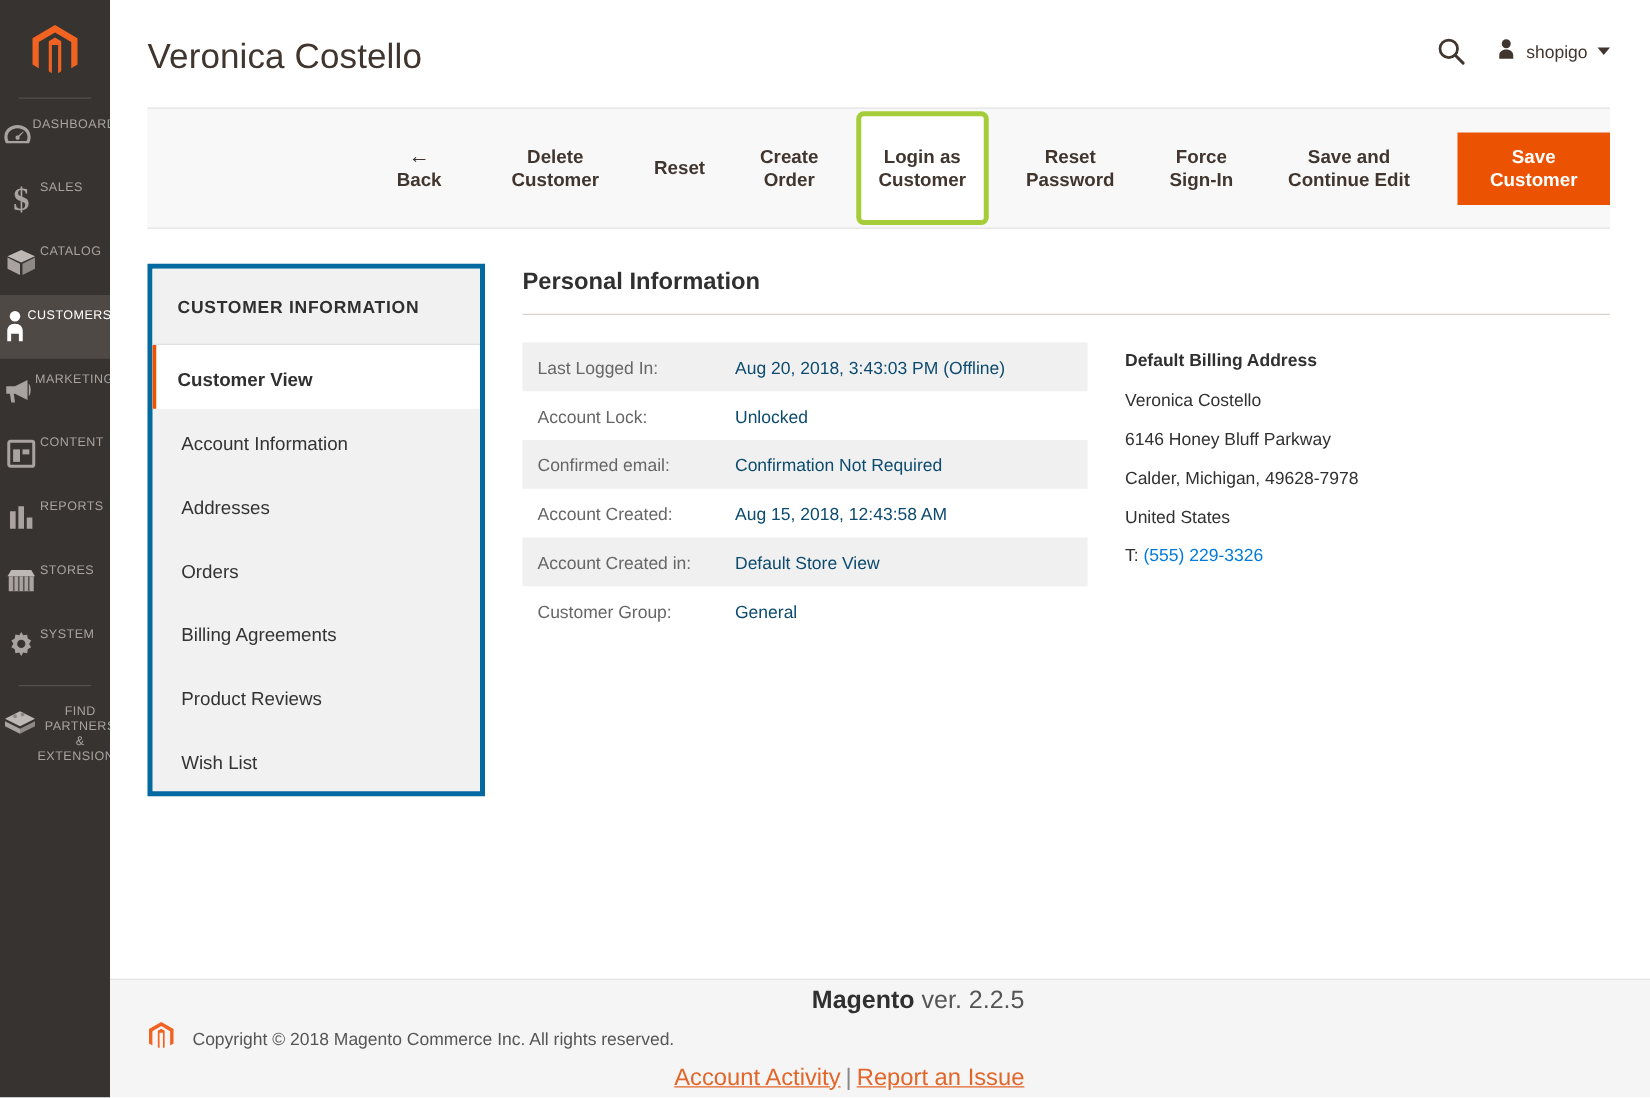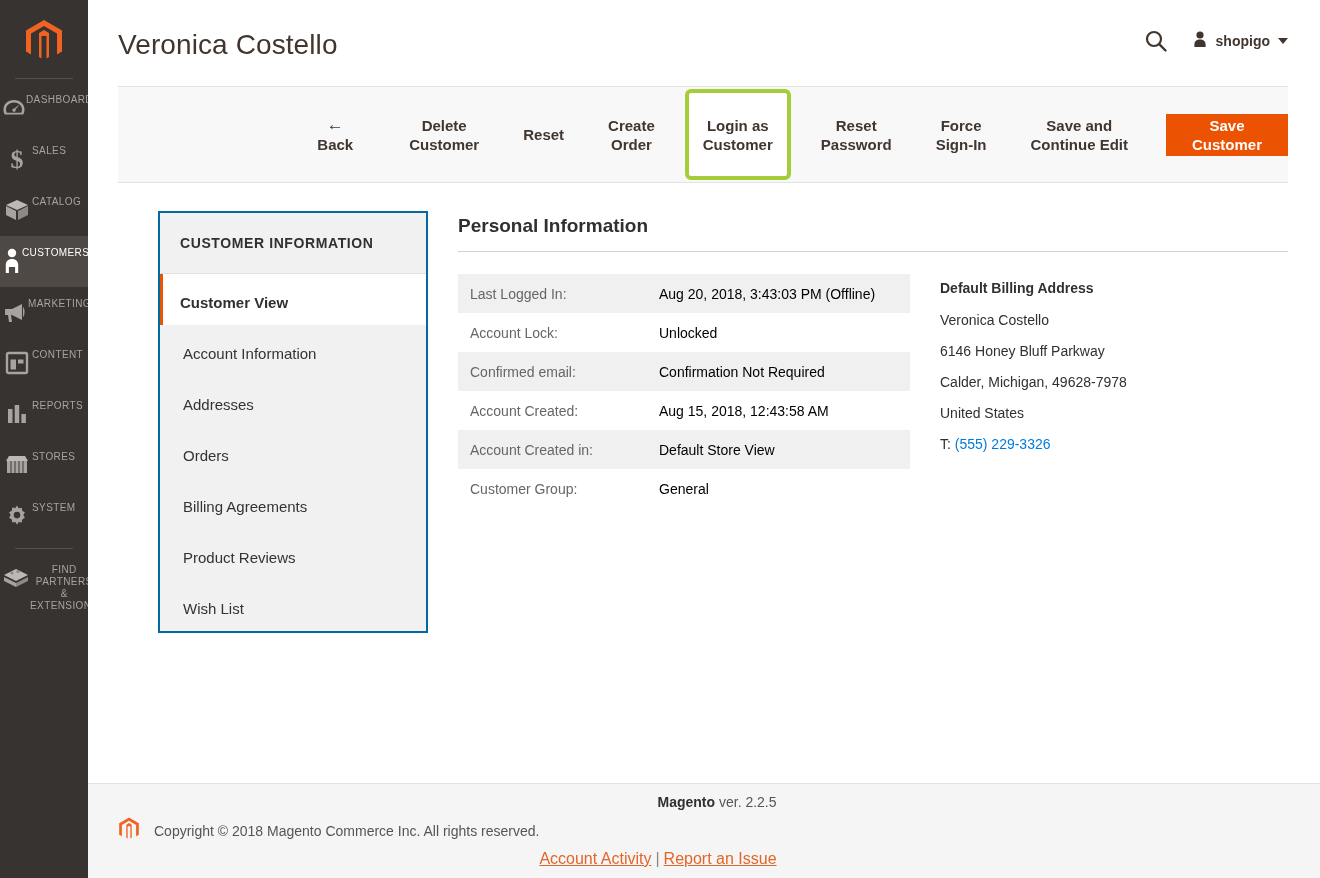--- a/index.html
+++ b/index.html
@@ -73,21 +73,21 @@
   .header-right {
     display: flex; align-items: center; gap: 22px;
     padding-top: 28px;
   }
   .search-btn {
     width: 26px; height: 26px;
     display: flex; align-items: center; justify-content: center;
     cursor: pointer;
   }
   .user-menu {
-    display: flex; align-items: center; gap: 7px; cursor: pointer; font-weight: bold;
+    display: flex; align-items: center; gap: 7px; cursor: pointer;
   }
   .user-name { font-size: 14px; color: #41362f; }
   .caret-dn {
     width: 0; height: 0;
     border-left: 5px solid transparent;
     border-right: 5px solid transparent;
     border-top: 6px solid #41362f;
     margin-left: 1px;
   }
 
@@ -119,38 +119,37 @@
     background: #ffffff;
     margin: 2px 8px;
     padding: 0 14px;
   }
   .tb-btn.primary {
     background: #eb5202;
     color: #ffffff;
     padding: 0 26px;
     margin: 19px 0 19px 16px;
     align-self: center;
-    height: 42px;
+    height: 58px;
   }
 
   
   .content {
     flex: 1 1 auto;
     padding: 28px 32px 0 30px;
     display: flex;
     align-items: flex-start;
     gap: 30px;
   }
 
   
   .side-tabs {
     width: 270px; flex: 0 0 270px;
     background: #f1f1f1;
-    border: 2px solid #0369a1;
-    margin-left: 40px;
+    border: 4px solid #0369a1;
   }
   .side-tabs-title {
     font-size: 14px; font-weight: bold; letter-spacing: .6px;
     color: #303030; text-transform: uppercase;
     padding: 22px 20px 22px 20px;
     border-bottom: 1px solid #e0e0e0;
     background: #f1f1f1;
   }
   .side-tab {
     display: block;
@@ -178,42 +177,42 @@
   }
   .panel-cols { display: flex; gap: 30px; }
   .info-table { flex: 0 0 452px; }
   .info-row { display: flex; align-items: center; height: 39px; }
   .info-row.alt { background: #f0f0f0; }
   .info-label {
     flex: 0 0 170px;
     font-size: 14px; color: #666666;
     padding-left: 12px;
   }
-  .info-value { font-size: 14px; color: #000000; margin-left: 31px; }
+  .info-value { font-size: 14px; color: #0c4a6e; }
 
   .addr-block { flex: 1 1 auto; padding-top: 6px; }
   .addr-title { font-size: 14px; font-weight: bold; color: #303030; margin-bottom: 16px; }
   .addr-line { font-size: 14px; color: #303030; margin-bottom: 14px; line-height: 17px; }
   .addr-line a { color: #007bdb; text-decoration: none; }
 
   
   .footer {
     height: 95px;
     background: #f5f5f5;
     border-top: 1px solid #e3e3e3;
     margin: 0 0 0 0;
     padding: 0 32px 0 30px;
     display: flex; align-items: center; 
   }
   .footer-left { display: flex; align-items: center; gap: 14px; }
   .footer-copy { font-size: 14px; color: #555555; }
   .footer-right { text-align: right; }
-  .footer-ver { font-size: 14px; color: #555555; margin-bottom: 5px; }
+  .footer-ver { font-size: 20px; color: #555555; margin-bottom: 5px; }
   .footer-ver b { color: #303030; }
-  .footer-links { font-size: 16px; color: #777777; margin-top: 40px; }
+  .footer-links { font-size: 19px; color: #777777; margin-top: 40px; }
   .footer-links a { color: #e2662a; text-decoration: underline; }
   .footer-links span.sep { padding: 0 4px; color: #888; }
 </style>
 </head>
 <body>
 
 <div id="app">
 
   <nav class="nav">
     <div class="nav-logo">

